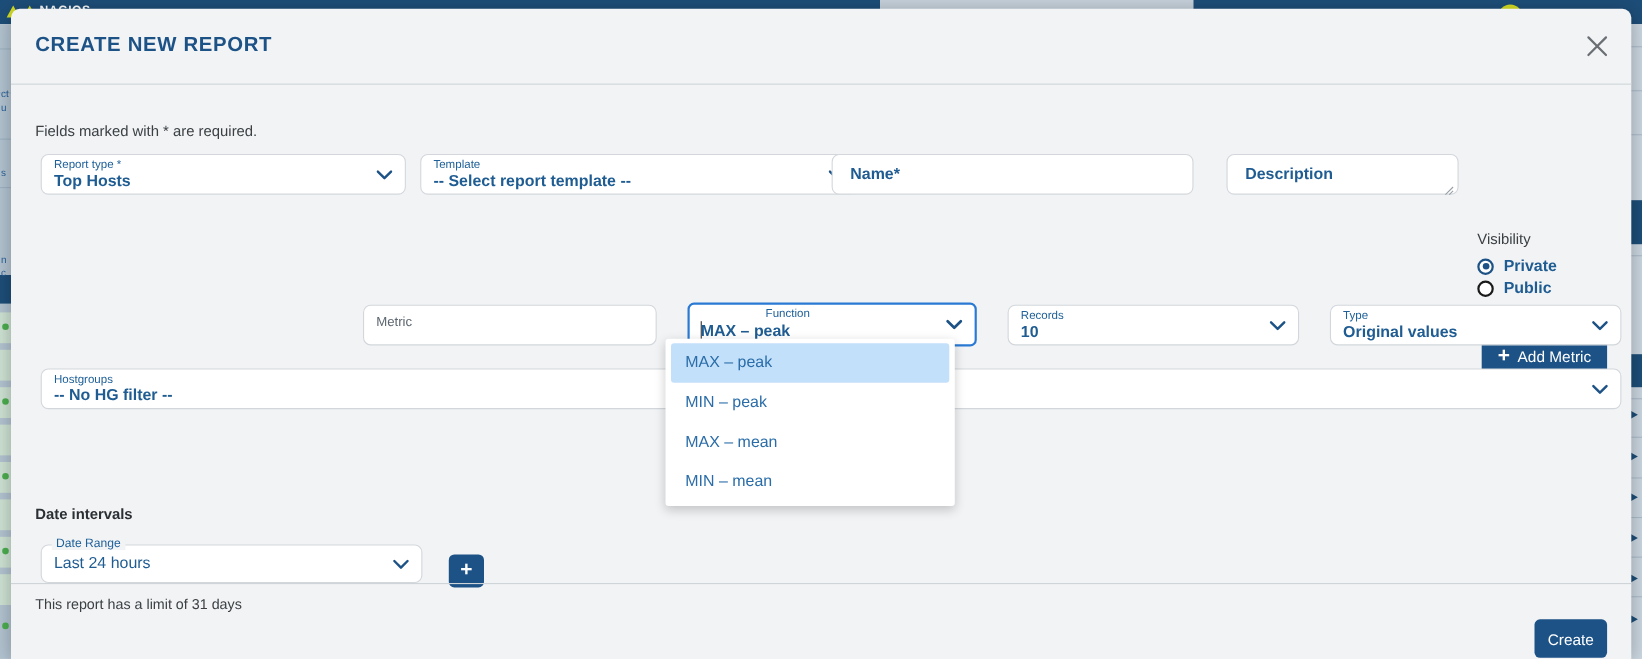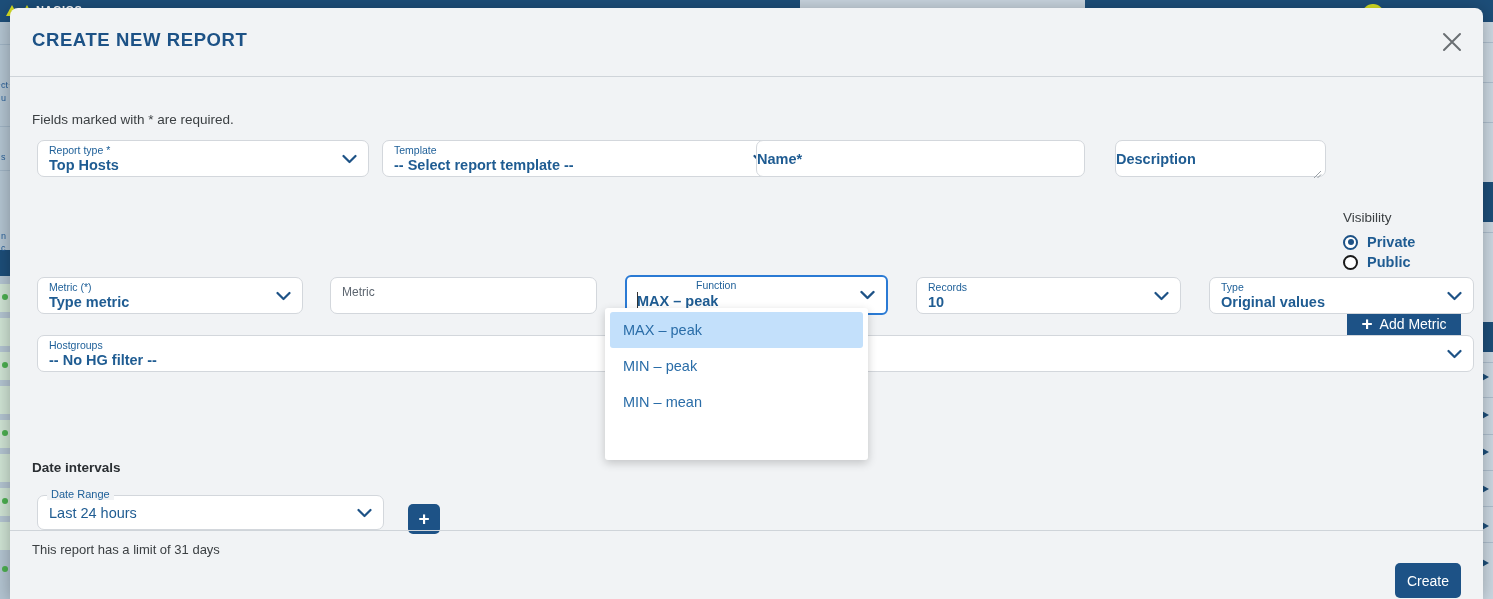--- a/index.html
+++ b/index.html
@@ -120,21 +120,21 @@
   }
   .field-label.muted { color: #5d6670; font-size: 12px; top: 8px; }
   .field-value {
     position: absolute; left: 11px; top: 17px;
     font-size: 14.5px; font-weight: bold; color: #1f5c92;
     line-height: 1; white-space: nowrap;
   }
   .field.focused .field-label { left: 24px; top: 3px; padding-left: 45px; }
   .field.focused .field-value { left: 10px; }
   .placeholder-only {
-    position: absolute; left: 0; top: 50%; transform: translateY(-50%);
+    position: absolute; left: 16px; top: 50%; transform: translateY(-50%);
     font-size: 14.5px; font-weight: bold; color: #1f5c92;
     white-space: nowrap;
   }
   .chev {
     position: absolute; right: 11px; top: 50%;
     transform: translateY(-50%);
     width: 15px; height: 10px;
   }
   .chev svg { display: block; }
   .caret {
@@ -350,29 +350,20 @@
         <span class="radio"></span>
         <span class="radio-label">Public</span>
       </div>
     </div>
 
     <button id="add-metric-btn" class="btn-primary">
       <span id="plus-icon-add">+</span>
       <span>Add Metric</span>
     </button>
 
-    <div class="field" style="left:27px; top:200px; width:266px;">
-      <span class="field-label">Metric (*)</span>
-      <span class="field-value">Type metric</span>
-      <span class="chev">
-        <svg width="15" height="10" viewBox="0 0 15 10">
-            <path d="M1.5 2 L7.5 8 L13.5 2" stroke="#1d5286" stroke-width="2.2" fill="none" stroke-linecap="round" stroke-linejoin="round"></path>
-          </svg>
-      </span>
-    </div>
 
     <div class="field" style="left:320px; top:200px; width:267px;">
       <span class="field-label muted">Metric</span>
     </div>
 
     <div class="field focused" style="left:615px; top:198px; width:263px; height:40px;">
       <span class="field-label">Function</span>
       <span class="caret"></span>
       <span class="field-value">MAX – peak</span>
       <span class="chev">
@@ -435,14 +426,15 @@
   <div id="modal-footer">
     <button id="create-btn" class="btn-primary">
       <span>Create</span>
     </button>
   </div>
 </div>
 
 <div id="function-menu">
   <div class="menu-item selected">MAX – peak</div>
   <div class="menu-item">MIN – peak</div>
+  <div class="menu-item">MAX – mean</div>
   <div class="menu-item">MIN – mean</div>
 </div>
 
 </body></html>

